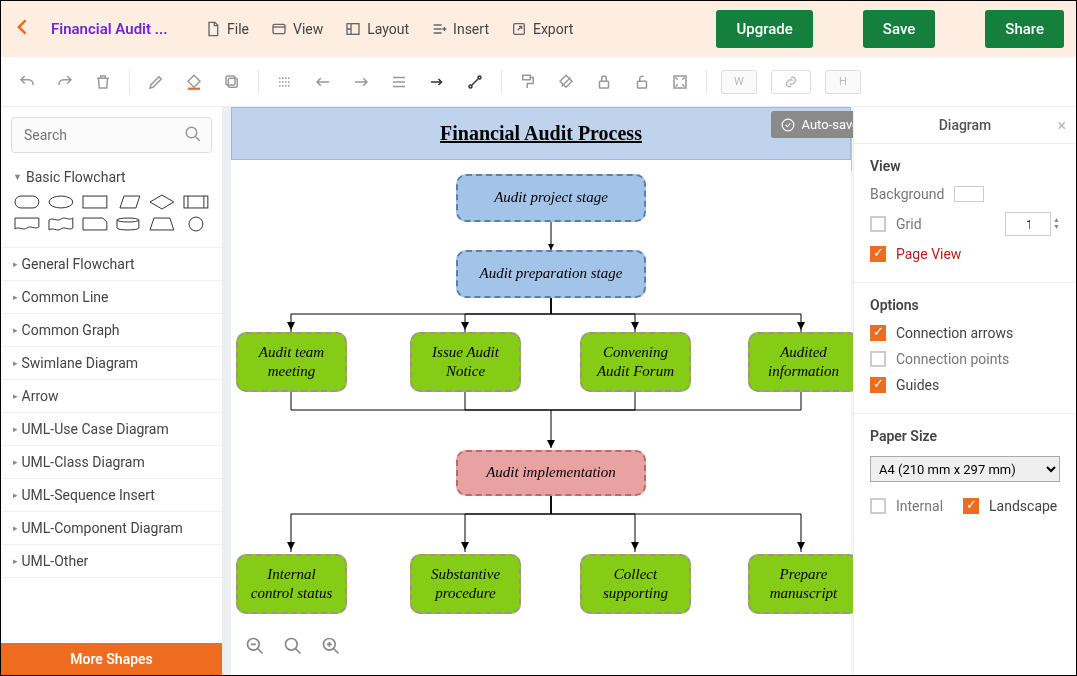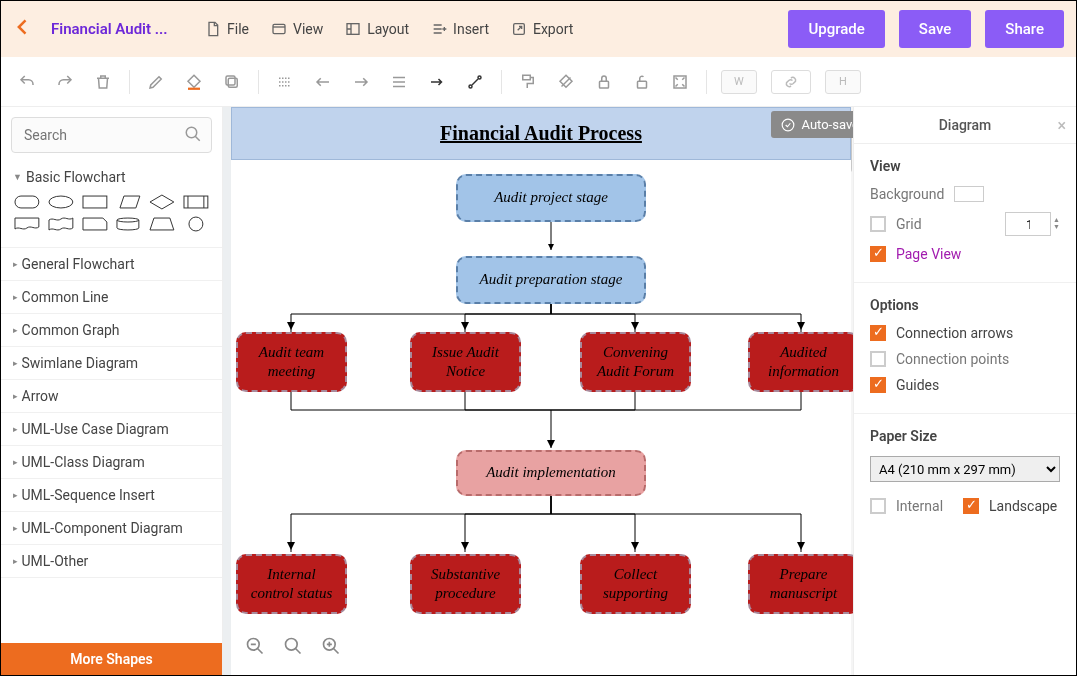--- a/index.html
+++ b/index.html
@@ -4,21 +4,21 @@
 <style>
 *{box-sizing:border-box;margin:0;padding:0;font-family:-apple-system,BlinkMacSystemFont,"Segoe UI",Roboto,Arial,sans-serif;}
 body{width:1077px;height:676px;overflow:hidden;background:#fff;border:1px solid #000;}
 .topbar{height:56px;background:#fdeee1;display:flex;align-items:center;padding:0 12px;}
 .back-icon{color:#ed6c1f;font-size:22px;margin-right:18px;cursor:pointer;}
 .doc-title{color:#6d28d9;font-weight:600;font-size:15px;width:130px;white-space:nowrap;overflow:hidden;text-overflow:ellipsis;}
 .menu{display:flex;gap:22px;margin-left:24px;}
 .menu-item{display:flex;align-items:center;gap:6px;color:#444;font-size:14px;cursor:pointer;}
 .menu-item svg{width:16px;height:16px;}
 .topbar-right{margin-left:auto;display:flex;gap:14px;}
-.btn{background:#8b5cf6;color:#fff;border:none;padding:10px 20px;font-size:15px;border-radius:3px;cursor:pointer;font-weight:500;}
+.btn{background:#15803d;color:#fff;border:none;padding:10px 20px;font-size:15px;border-radius:3px;cursor:pointer;font-weight:500;margin-left:36px;}
 .toolbar{height:50px;border-bottom:1px solid #eee;display:flex;align-items:center;padding:0 14px;gap:14px;}
 .tool{width:24px;height:24px;display:flex;align-items:center;justify-content:center;color:#999;cursor:pointer;}
 .tool svg{width:18px;height:18px;}
 .tool-sep{width:1px;height:24px;background:#e5e5e5;}
 .dim-input{width:36px;height:24px;border:1px solid #ddd;border-radius:3px;background:#fafafa;}
 .link-icon{width:40px;height:24px;border:1px solid #ddd;border-radius:3px;display:flex;align-items:center;justify-content:center;color:#bbb;}
 .main{display:flex;height:calc(100% - 106px);}
 .sidebar{width:222px;border-right:1px solid #eee;display:flex;flex-direction:column;position:relative;}
 .search-box{margin:10px;position:relative;}
 .search-box input{width:100%;height:36px;padding:0 36px 0 12px;border:1px solid #ddd;border-radius:4px;font-size:14px;background:#fbfbfb;color:#888;}
@@ -33,21 +33,21 @@
 .more-shapes{background:#ed6c1f;color:#fff;font-size:14px;font-weight:600;text-align:center;padding:8px 0;cursor:pointer;}
 .canvas-wrap{flex:1;background:#eceff1;position:relative;overflow:hidden;}
 .canvas-scrollbar{position:absolute;right:0;top:0;width:11px;height:100%;background:#f5f5f5;border-left:1px solid #e0e0e0;}
 .scrollbar-thumb{position:absolute;top:6px;left:1px;width:8px;height:60px;background:#c8c8c8;border-radius:4px;}
 .autosave{position:absolute;top:4px;right:-40px;background:#8a8a8a;color:#fff;font-size:13px;padding:6px 32px 6px 10px;border-radius:3px;display:flex;align-items:center;gap:6px;z-index:10;}
 .canvas{position:absolute;top:0;left:8px;width:620px;height:100%;background:#fff;}
 .canvas-title{background:#c0d3ed;border:1px solid #9fb8d9;padding:14px 0;text-align:center;font-size:20px;font-weight:bold;text-decoration:underline;font-family:Georgia,serif;}
 .flow-area{position:relative;height:calc(100% - 56px);}
 .node{position:absolute;border-radius:10px;text-align:center;font-size:15px;font-family:Georgia,serif;display:flex;align-items:center;justify-content:center;padding:6px 10px;line-height:1.3;font-style:italic;}
 .node.blue{background:#a2c4e8;border:2px dashed #5a7fa8;}
-.node.pink{background:#b91c1c;border:2px dashed #a88a9c;text-align:center;}
+.node.pink{background:#84cc16;border:2px dashed #a88a9c;text-align:center;}
 .node.red{background:#e8a2a2;border:2px dashed #b86b6b;}
 svg.edges{position:absolute;top:0;left:0;width:100%;height:100%;pointer-events:none;}
 .zoom-controls{position:absolute;bottom:12px;left:14px;display:flex;gap:18px;color:#888;z-index:5;}
 .right-panel{width:223px;border-left:1px solid #eee;padding:0;}
 .panel-header{display:flex;align-items:center;justify-content:center;position:relative;padding:10px 0;border-bottom:1px solid #eee;font-size:14px;color:#555;font-weight:500;}
 .panel-close{position:absolute;right:10px;color:#bbb;cursor:pointer;font-size:16px;}
 .panel-section{padding:14px 16px 10px;border-bottom:1px solid #f0f0f0;}
 .panel-section h4{font-size:14px;font-weight:600;color:#444;margin-bottom:12px;}
 .panel-row{display:flex;align-items:center;gap:10px;font-size:14px;color:#777;margin-bottom:10px;}
 .swatch{width:30px;height:16px;border:1px solid #ccc;background:#fff;}
@@ -353,21 +353,21 @@
             <polygon points="570,170 566,162 574,162" fill="#000"></polygon>
           <path d="M60 232 v18 H320 M234 232 v18 H320 M404 232 v18 H320 M570 232 v18 H320 M320 250 v38" stroke="#000" fill="none"></path>
           <polygon points="320,288 316,280 324,280" fill="#000"></polygon>
           <path d="M320 336 v18 H60 v38 M320 336 v18 H234 v38 M320 336 v18 H404 v38 M320 336 v18 H570 v38" stroke="#000" fill="none"></path>
           <polygon points="60,390 56,382 64,382" fill="#000"></polygon>
             <polygon points="234,390 230,382 238,382" fill="#000"></polygon>
             <polygon points="404,390 400,382 408,382" fill="#000"></polygon>
             <polygon points="570,390 566,382 574,382" fill="#000"></polygon>
         </svg>
         <div class="node blue" style="left:225px;top:14px;width:190px;height:48px">Audit project stage</div>
-        <div class="node blue" style="left:225px;top:96px;width:190px;height:48px">Audit preparation stage</div>
+        <div class="node blue" style="left:225px;top:90px;width:190px;height:48px">Audit preparation stage</div>
         <div class="node pink" style="left:5px;top:172px;width:111px;height:60px">Audit team meeting</div>
         <div class="node pink" style="left:179px;top:172px;width:111px;height:60px">Issue Audit Notice</div>
         <div class="node pink" style="left:349px;top:172px;width:111px;height:60px">Convening Audit Forum</div>
         <div class="node pink" style="left:517px;top:172px;width:111px;height:60px">Audited information</div>
         <div class="node red" style="left:225px;top:290px;width:190px;height:46px">Audit implementation</div>
         <div class="node pink" style="left:5px;top:394px;width:111px;height:60px">Internal control status</div>
         <div class="node pink" style="left:179px;top:394px;width:111px;height:60px">Substantive procedure</div>
         <div class="node pink" style="left:517px;top:394px;width:111px;height:60px">Prepare manuscript</div>
         <div class="node pink" style="left:349px;top:394px;width:111px;height:60px">Collect supporting</div>
         <div class="zoom-controls">
@@ -405,21 +405,21 @@
         <span style="margin-left:auto;display:flex;align-items:center;gap:2px;">
           <input class="num-input" value="10 pt" style="">
           <span class="spinner">
               <span>▲</span>
               <span>▼</span>
             </span>
         </span>
       </div>
       <div class="panel-row">
           <span class="chk on"></span>
-          <span style="color:#a21caf">Page View</span>
+          <span style="color:#b91c1c">Page View</span>
         </div>
     </div>
     <div class="panel-section">
       <h4>Options</h4>
       <div class="panel-row">
           <span class="chk on"></span>
           <span style="color:#444">Connection arrows</span>
         </div>
       <div class="panel-row">
           <span class="chk"></span>

